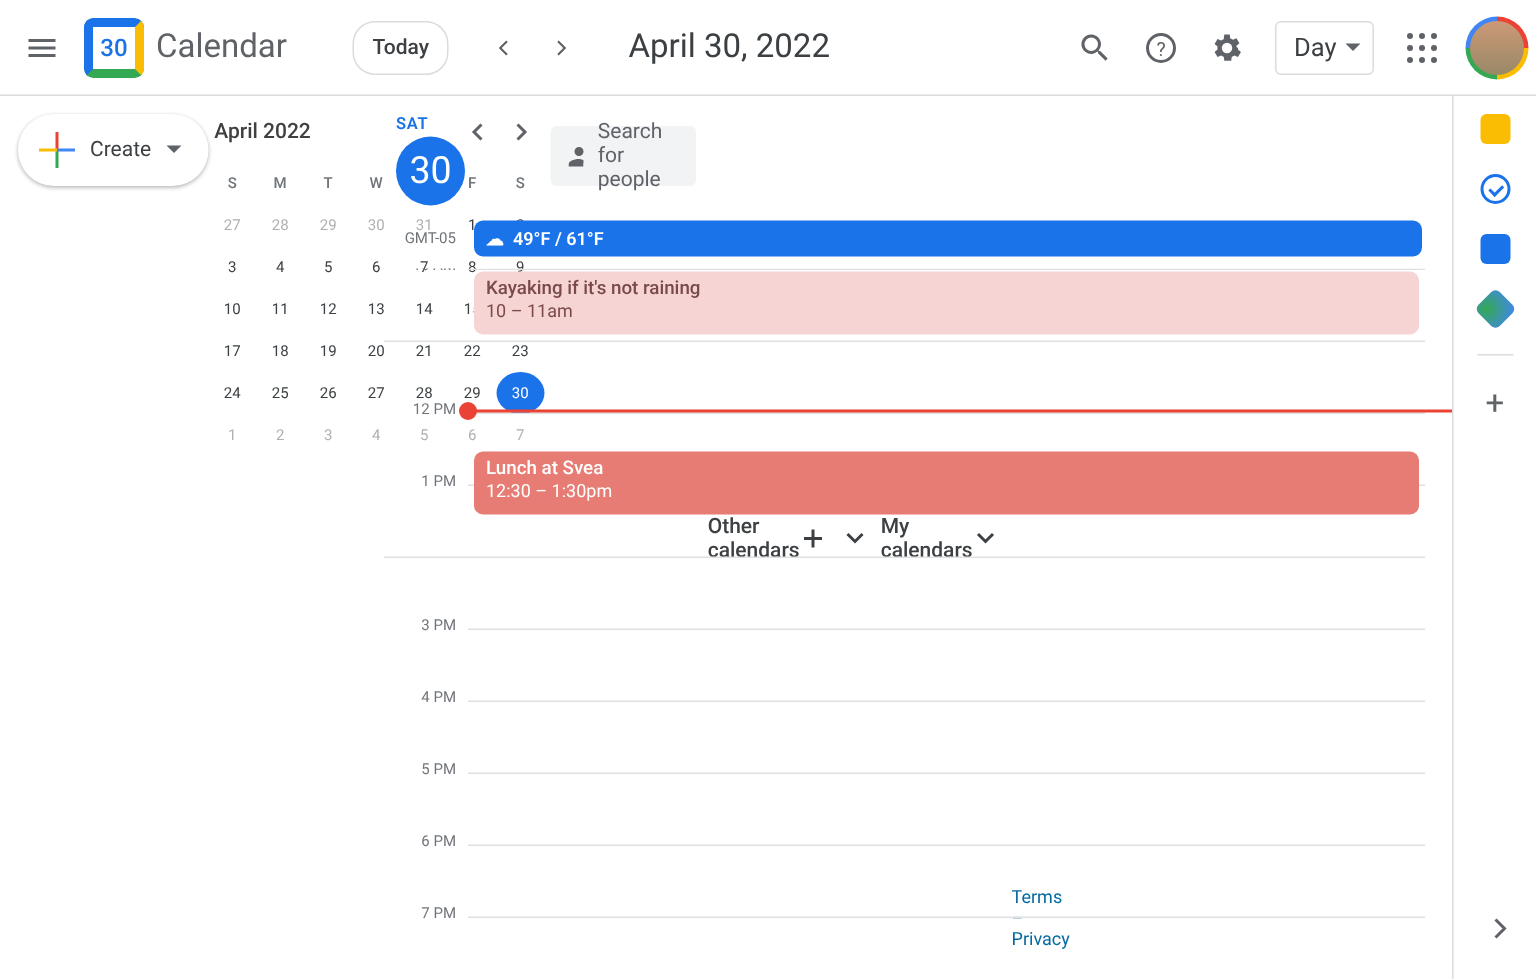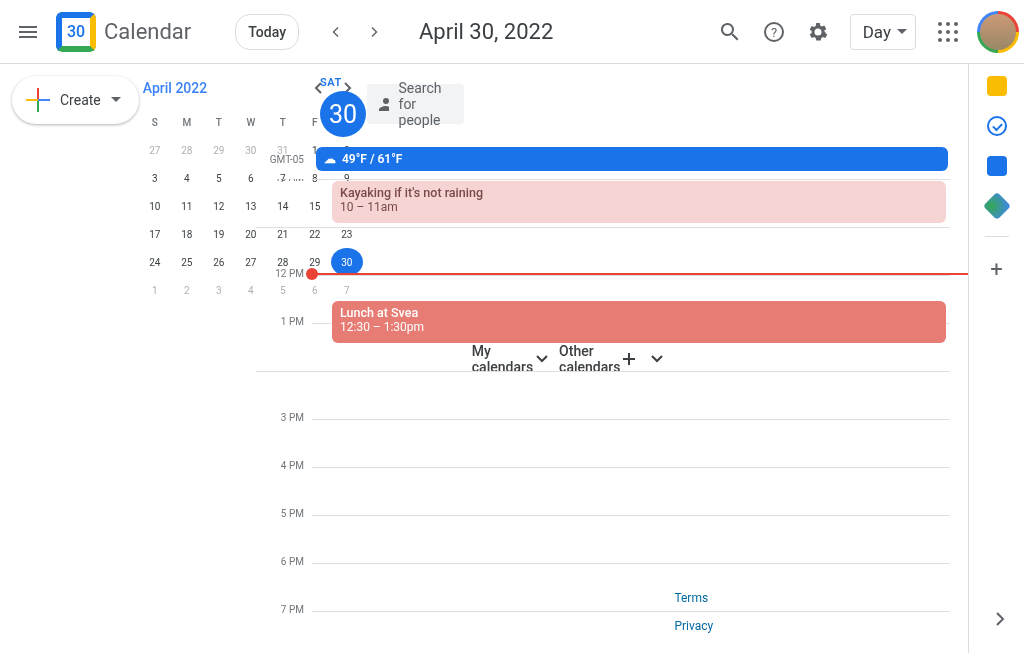--- a/index.html
+++ b/index.html
@@ -22,51 +22,51 @@
 .body-row { display: flex; height: calc(100% - 64px); }
 .sidebar { width: 256px; padding: 12px 8px 12px 12px; display: flex; flex-direction: row; }
 .create-btn { display: inline-flex; align-items: center; gap: 10px; height: 48px; padding: 0 18px 0 14px; border-radius: 28px; box-shadow: 0 1px 3px rgba(0,0,0,.3); background: #fff; border: none; cursor: pointer; font-size: 14px; color: #3c4043; width: fit-content; margin-bottom: 18px; }
 .plus-icon { width: 24px; height: 24px; position: relative; }
 .plus-icon::before, .plus-icon::after { content:''; position:absolute; background: #34a853; }
 .plus-icon::before { left: 11px; top: 0; width: 2px; height: 24px; background: linear-gradient(#ea4335 50%, #34a853 50%); }
 .plus-icon::after { top: 11px; left: 0; height: 2px; width: 24px; background: linear-gradient(90deg, #fbbc04 50%, #4285f4 50%); }
 
 .mini-cal { margin-bottom: 14px; }
 .mini-head { display: flex; align-items: center; justify-content: space-between; padding: 0 4px 8px; }
-.mini-title { font-size: 14px; color: #3b82f6; font-weight: 500; }
+.mini-title { font-size: 14px; color: #404040; font-weight: 500; }
 .mini-nav { display: flex; gap: 4px; }
 .mini-nav button { width: 24px; height: 24px; border: none; background: none; cursor: pointer; display:flex; align-items:center; justify-content:center; }
 .mini-grid { display: grid; grid-template-columns: repeat(7, 1fr); }
 .mini-cell { width: 32px; height: 28px; display: flex; align-items: center; justify-content: center; font-size: 10px; color: #70757a; cursor: pointer; border-radius: 50%; }
 .mini-cell.day { font-size: 10px; color: #3c4043; }
 .mini-cell.dim { color: #b0b0b0; }
 .mini-cell.selected { background: #1a73e8; color: #fff; }
 .mini-cell.head { color: #70757a; font-weight: 500; cursor: default; }
 
 .search-people { display: flex; align-items: center; gap: 10px; height: 40px; background: #f1f3f4; border-radius: 4px; padding: 0 12px; font-size: 14px; color: #5f6368; margin: 8px 4px 20px; }
 
 .cal-section { display: flex; align-items: center; justify-content: space-between; padding: 8px 4px; font-size: 14px; color: #3c4043; cursor: pointer; font-weight: 500; }
 .cal-section .icons { display: flex; gap: 10px; }
 
 .footer-links { margin-top: auto; font-size: 12px; color: #0369a1; padding: 8px 4px; }
 
 .main { flex: 1; display: flex; }
 .day-view { flex: 1; position: relative; padding-top: 12px; }
-.day-head { display: flex; }
+.day-head { display: flex; flex-direction: column; }
 .gutter { width: 56px; text-align: right; padding-right: 8px; font-size: 10px; color: #70757a; }
 .day-col-head { flex: 1; text-align: left; padding-left: 8px; }
 .dow { font-size: 11px; color: #1a73e8; font-weight: 600; letter-spacing: .5px; }
 .day-num { width: 46px; height: 46px; border-radius: 50%; background: #1a73e8; color: #fff; font-size: 25px; display: flex; align-items: center; justify-content: center; margin-top: 2px; }
 .allday-row { display: flex; align-items: center; margin-top: 10px; }
 .allday-event { flex: 1; margin-left: 4px; margin-right: 20px; height: 24px; background: #1a73e8; border-radius: 6px; color: #fff; font-size: 12px; display: flex; align-items: center; padding: 0 8px; font-weight: 600; gap:6px; }
 .timegrid { position: relative; margin-top: 8px; height: 440px; overflow: hidden; }
 .hour-row { display: flex; height: 48px; }
 .hour-row .gutter { position: relative; top: -7px; }
 .hour-line { flex: 1; border-top: 1px solid #e0e0e0; margin-right: 18px; }
-.event { position: absolute; left: 76px; right: 22px; border-radius: 6px; padding: 4px 8px; font-size: 12px; color: #3c4043; }
+.event { position: absolute; left: 60px; right: 22px; border-radius: 6px; padding: 4px 8px; font-size: 12px; color: #3c4043; }
 .ev1 { top: 2px; height: 42px; background: #f7d4d4; color: #7a4a4a; }
 .ev2 { top: 122px; height: 42px; background: #e67c73; color: #fff; }
 .ev-title { font-weight: 500; font-size: 12.5px; }
 .now-line { position: absolute; left: 56px; right: 0; height: 2px; background: #ea4335; top: 94px; }
 .now-dot { position: absolute; left: -6px; top: -5px; width: 12px; height: 12px; border-radius: 50%; background: #ea4335; }
 
 .sidepanel { width: 56px; border-left: 1px solid #dadce0; display: flex; flex-direction: column; align-items: center; padding-top: 12px; gap: 20px; }
 .sidepanel .sp-icon { width: 20px; height: 20px; border-radius: 4px; }
 .sp-keep { background: #fbbc04; }
 .sp-tasks { width: 20px; height: 20px; border: 2px solid #1a73e8; border-radius: 50%; position: relative; }
@@ -229,37 +229,37 @@
     </div>
 
     <div class="search-people">
       <svg width="20" height="20">
           <path d="M13 10a3 3 0 100-6 3 3 0 000 6zm-6 0a3 3 0 100-6 3 3 0 000 6zm0 2c-2.3 0-7 1.2-7 3.5V17h10v-1.5c0-.8.4-1.5 1-2.1C9.6 12.5 8 12 7 12zm6 0c-.3 0-.6 0-1 .1 1.2.8 2 2 2 3.4V17h6v-1.5c0-2.3-4.7-3.5-7-3.5z" fill="#5f6368"></path>
         </svg>
       <span>Search for people</span>
     </div>
 
     <div class="cal-section">
-      <span>My calendars</span>
-      <div class="icons">
-          <svg width="18" height="18">
-            <path d="M4 6l5 5 5-5" fill="none" stroke="#3c4043" stroke-width="2"></path>
-          </svg>
-        </div>
-    </div>
-    <div class="cal-section">
       <span>Other calendars</span>
       <div class="icons">
         <svg width="18" height="18">
             <path d="M9 3v12M3 9h12" stroke="#3c4043" stroke-width="2"></path>
           </svg>
         <svg width="18" height="18">
             <path d="M4 6l5 5 5-5" fill="none" stroke="#3c4043" stroke-width="2"></path>
           </svg>
       </div>
+    </div>
+    <div class="cal-section">
+      <span>My calendars</span>
+      <div class="icons">
+          <svg width="18" height="18">
+            <path d="M4 6l5 5 5-5" fill="none" stroke="#3c4043" stroke-width="2"></path>
+          </svg>
+        </div>
     </div>
 
     <div class="footer-links">Terms – Privacy</div>
   </div>
 
   <div class="main">
     <div class="day-view">
       <div class="day-head">
         <div class="gutter"></div>
         <div class="day-col-head">

